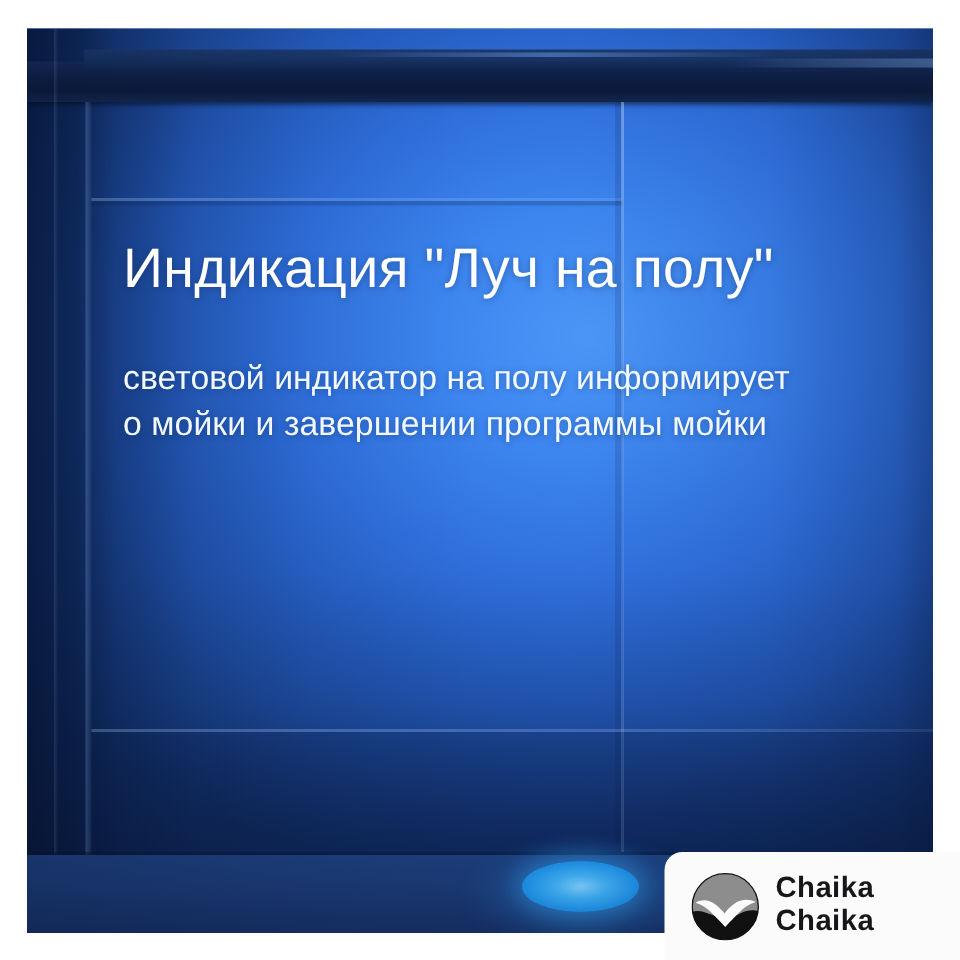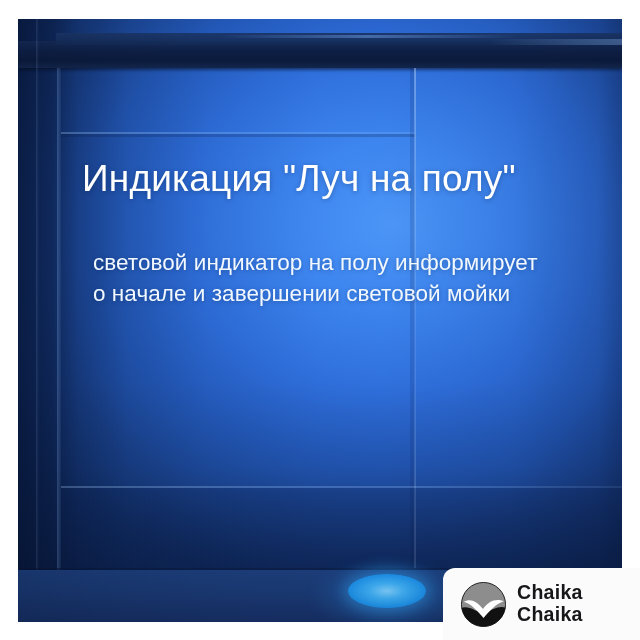--- a/index.html
+++ b/index.html
@@ -271,21 +271,21 @@
     margin: 0;
     color: #ffffff;
     font-size: 37px;
     line-height: 1.08;
     font-weight: 400;
     letter-spacing: 0.2px;
     white-space: nowrap;
     text-shadow: 0 1px 5px rgba(10,34,80,0.38);
   }
   .subline {
-    margin: 11px;
+    margin: 0;
     padding-top: 37px;
     color: #f2f8ff;
     font-size: 22.5px;
     line-height: 1.38;
     font-weight: 400;
     letter-spacing: 0.05px;
     text-shadow: 0 1px 4px rgba(10,34,80,0.34);
   }
   .subline span { display: block; white-space: nowrap; }
 
@@ -352,21 +352,21 @@
 
     <div class="beam-halo"></div>
     <div class="beam-spot"></div>
 
     <div class="vignette"></div>
 
     <div class="text-block">
       <h1 class="headline">Индикация "Луч на полу"</h1>
       <p class="subline">
         <span>световой индикатор на полу информирует</span>
-        <span>о начале и завершении световой мойки</span>
+        <span>о мойки и завершении программы мойки</span>
       </p>
     </div>
 
   </div>
 
   <div class="logo-card">
     <svg class="logo-mark" viewBox="0 0 100 100">
       <defs>
         <clipPath id="circ">
             <circle cx="50" cy="50" r="49"></circle>

